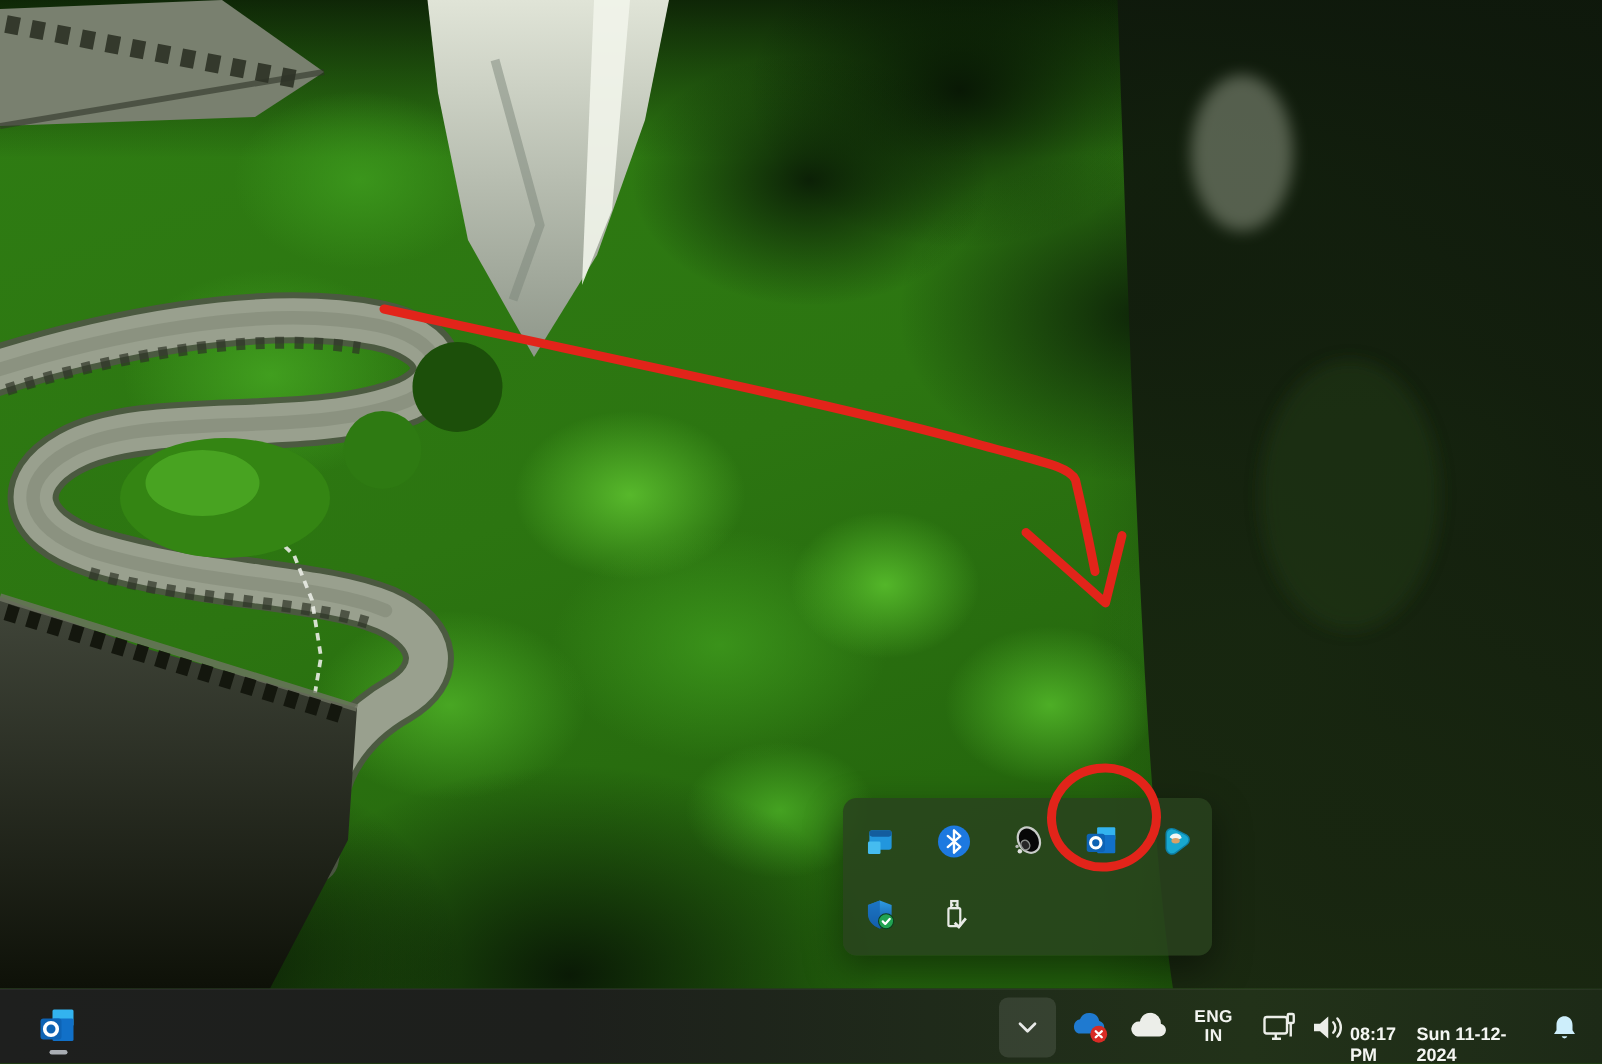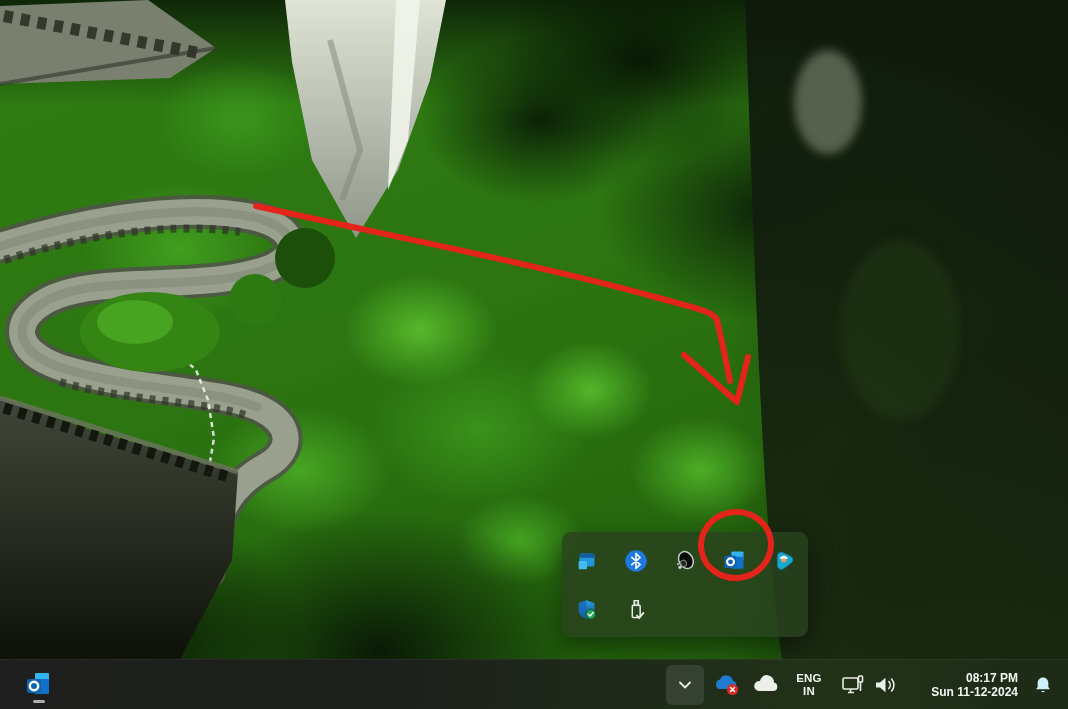--- a/index.html
+++ b/index.html
@@ -52,21 +52,21 @@
     border-top:1px solid rgba(255,255,255,.05);box-sizing:border-box;
   }
   .tb-app{position:absolute;left:16px;top:5px;width:46px;height:40px;border-radius:6px;
     display:flex;align-items:center;justify-content:center;}
   .tb-underline{position:absolute;left:50%;transform:translateX(-50%);bottom:2px;width:12px;height:3px;border-radius:2px;background:#a9adb3;}
   .chevron-btn{position:absolute;left:666px;top:5px;width:38px;height:40px;border-radius:6px;
     background:rgba(255,255,255,.10);display:flex;align-items:center;justify-content:center;}
   .tray-ic{position:absolute;top:0;height:50px;display:flex;align-items:center;justify-content:center;}
   .lang{position:absolute;left:788px;top:0;width:42px;height:50px;display:flex;flex-direction:column;
     align-items:center;justify-content:center;color:#f2f4f0;font-size:11.5px;font-weight:700;line-height:13px;letter-spacing:.2px;}
-  .clockbox{position:absolute;left:900px;top:0;width:118px;height:50px;display:flex;flex-direction:column;
+  .clockbox{position:absolute;left:900px;top:0;width:118px;height:50px;display:flex;flex-direction:row;
     align-items:flex-end;justify-content:center;color:#f4f6f2;font-size:12px;font-weight:700;line-height:14px;}
   .bellbox{position:absolute;left:1020px;top:0;width:46px;height:50px;display:flex;align-items:center;justify-content:center;}
 </style>
 </head>
 <body>
 
 <div class="wallpaper"></div>
 
 <svg class="scene" width="1068" height="659" viewBox="0 0 1068 659">
   <defs>

